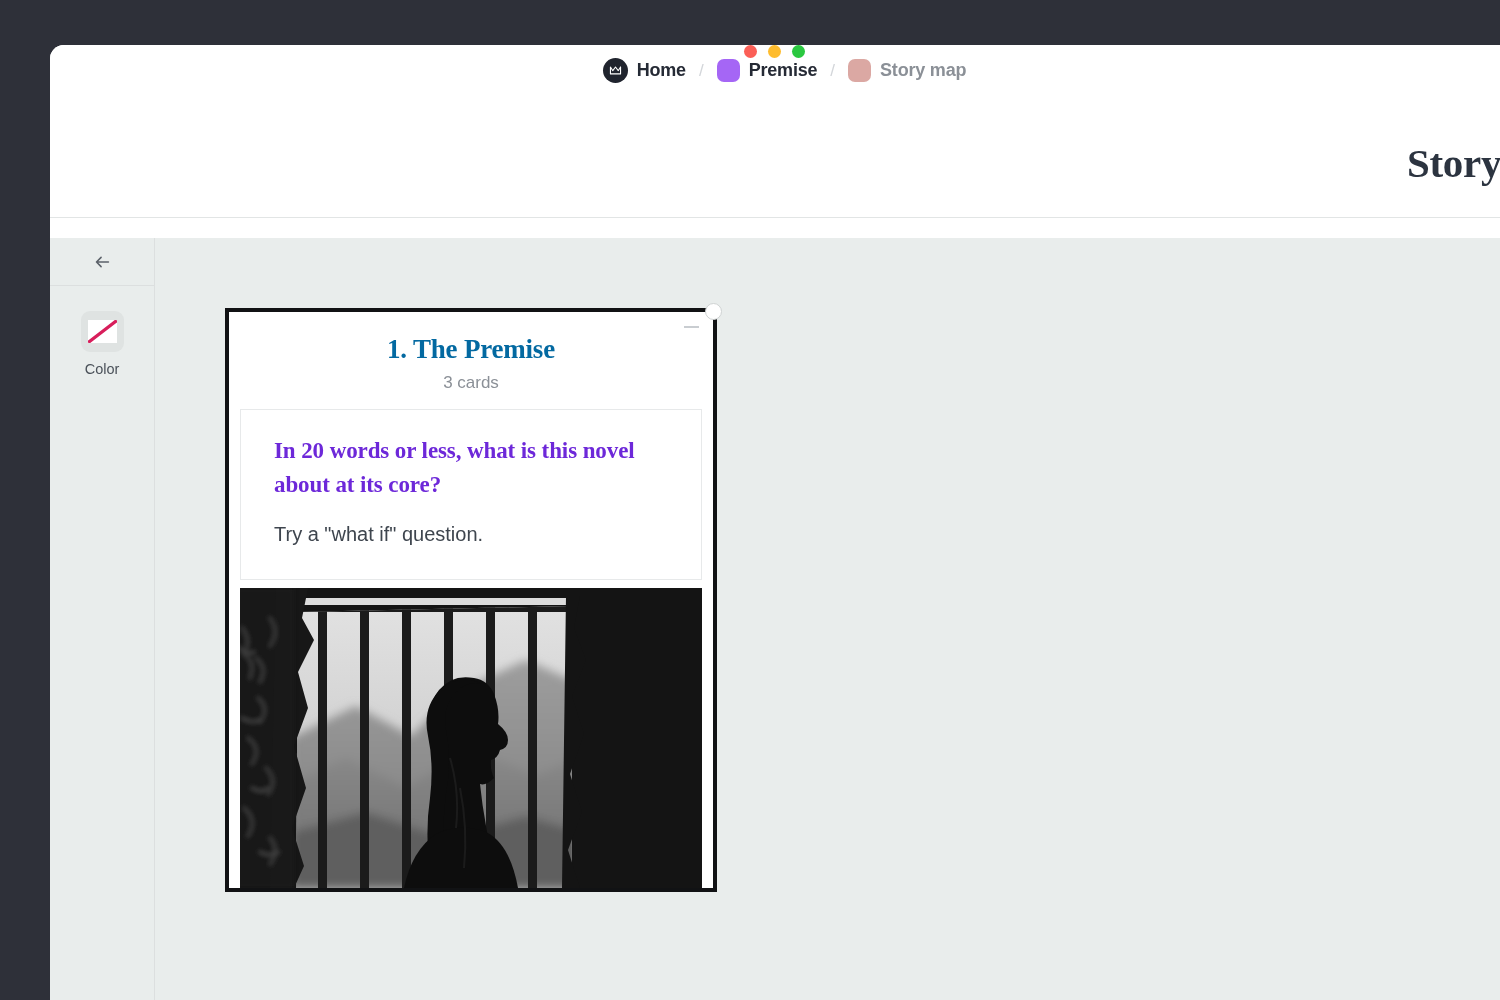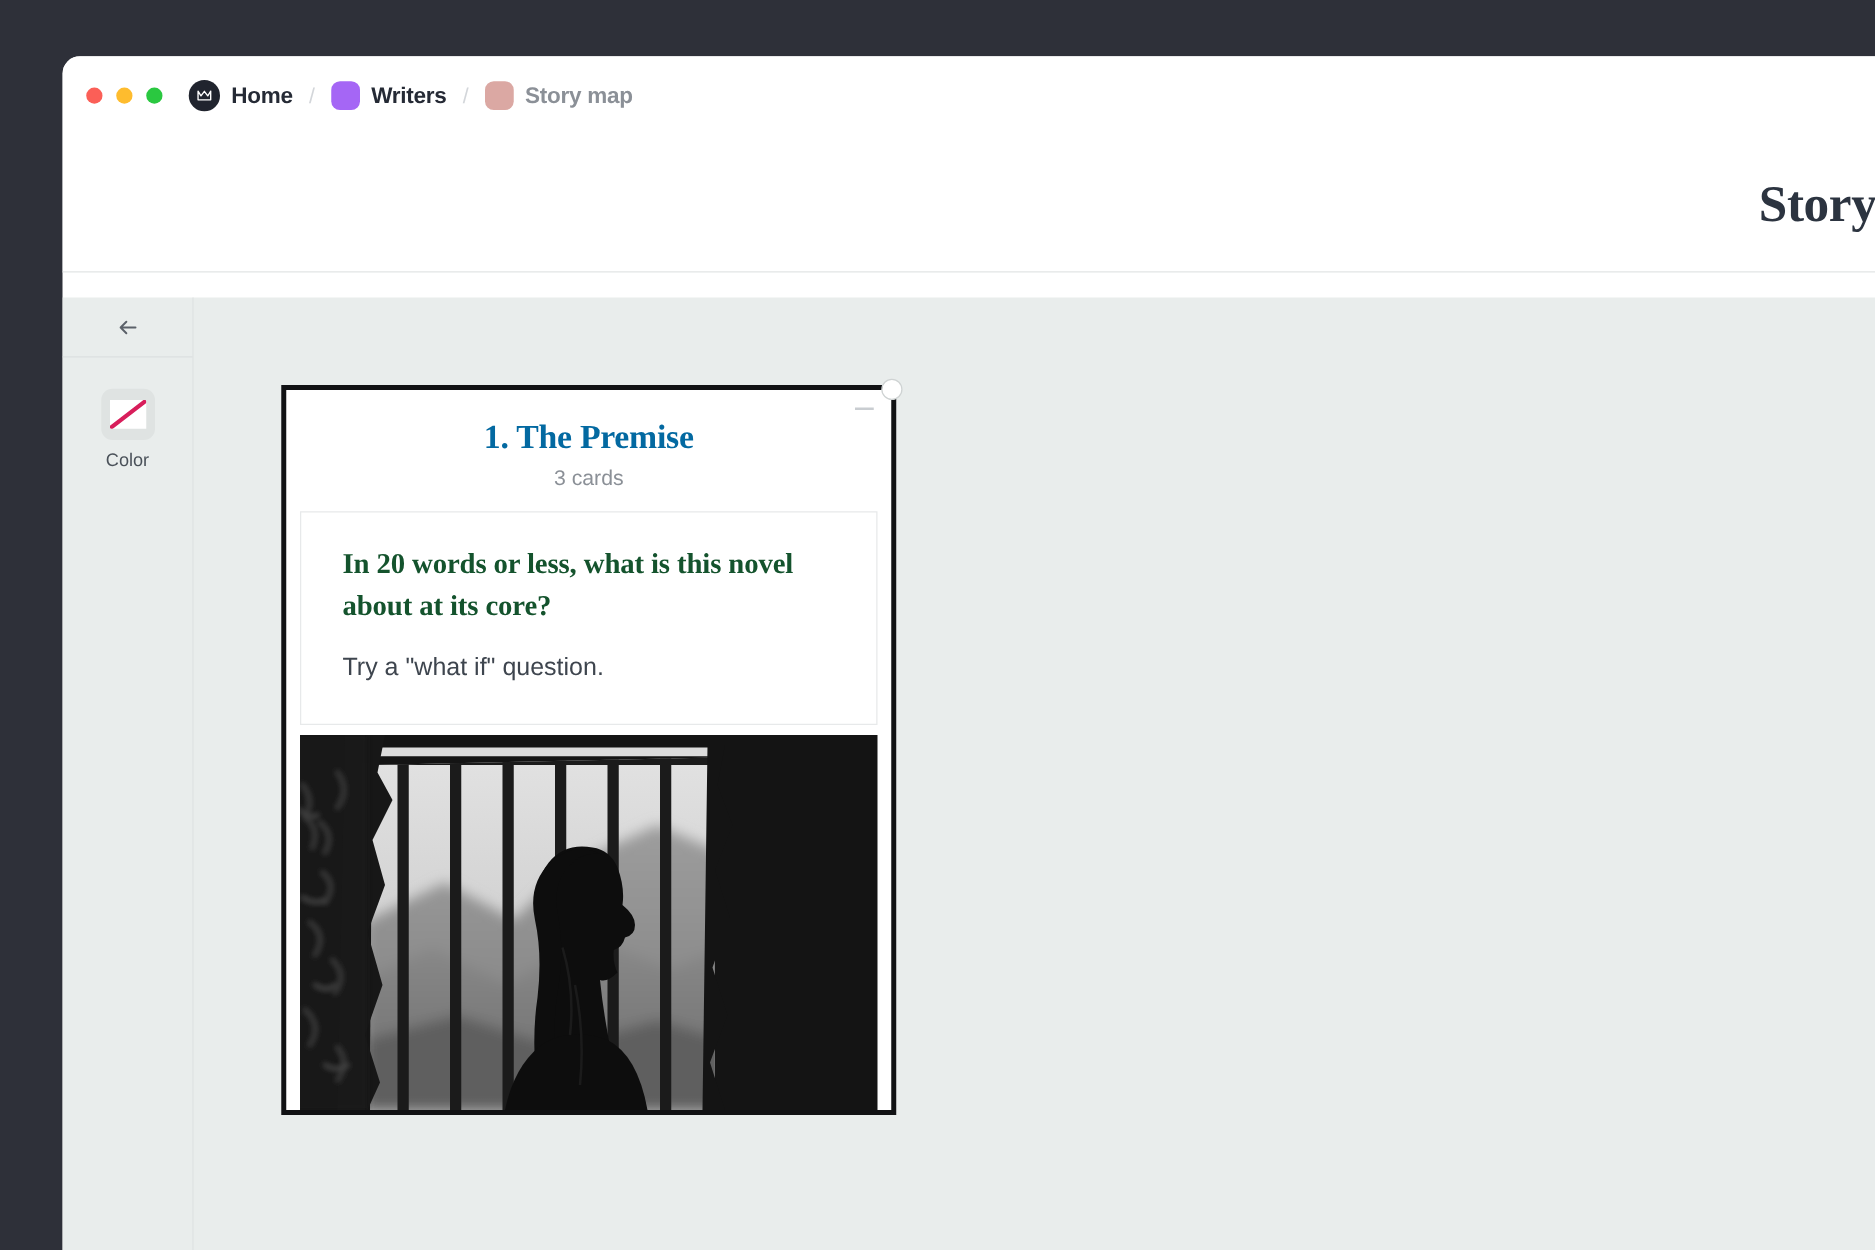--- a/index.html
+++ b/index.html
@@ -21,20 +21,21 @@
   }
 
   
   .titlebar {
     position:relative;
     height:63px;
     background:#ffffff;
     display:flex;
     align-items:center;
     padding-left:19px;
+    flex-direction:column;
   }
   .traffic { display:flex; align-items:center; gap:11px; margin-right:21px; }
   .light { width:13px; height:13px; border-radius:50%; }
   .light.red    { background:#fb5f57; }
   .light.yellow { background:#febc2e; }
   .light.green  { background:#2ac840; }
 
   .crumbs { display:flex; align-items:center; }
   .crumb { display:flex; align-items:center; gap:9px; }
   .crumb-label {
@@ -161,21 +162,21 @@
     background:#ffffff;
     border:1px solid #e7e9ea;
     margin-bottom:8px;
     padding:24px 33px 30px 33px;
   }
   .card-title {
     font-family:"Liberation Serif", serif;
     font-weight:700;
     font-size:23px;
     line-height:1.47;
-    color:#14532d;
+    color:#6d28d9;
     letter-spacing:-0.1px;
   }
   .card-body {
     margin-top:18px;
     font-size:20px;
     line-height:1.46;
     color:#3e454e;
   }
   .card.text-only { padding:30px 33px 34px 33px; }
   .card.text-only .card-body { margin-top:0; }
@@ -206,21 +207,21 @@
             <path d="M2.6 4.2 L5.1 8.2 L8 4.3 L10.9 8.2 L13.4 4.2 L13.4 11.6 L2.6 11.6 Z" fill="none" stroke="#ffffff" stroke-width="1.15" stroke-linejoin="round"></path>
           </svg>
         </span>
         <span class="crumb-label">Home</span>
       </div>
 
       <span class="crumb-sep">/</span>
 
       <div class="crumb">
         <span class="chip" style="background:#a566f5"></span>
-        <span class="crumb-label">Writers</span>
+        <span class="crumb-label">Premise</span>
       </div>
 
       <span class="crumb-sep">/</span>
 
       <div class="crumb muted">
         <span class="chip" style="background:#dba8a3"></span>
         <span class="crumb-label">Story map</span>
       </div>
     </div>
   </div>

